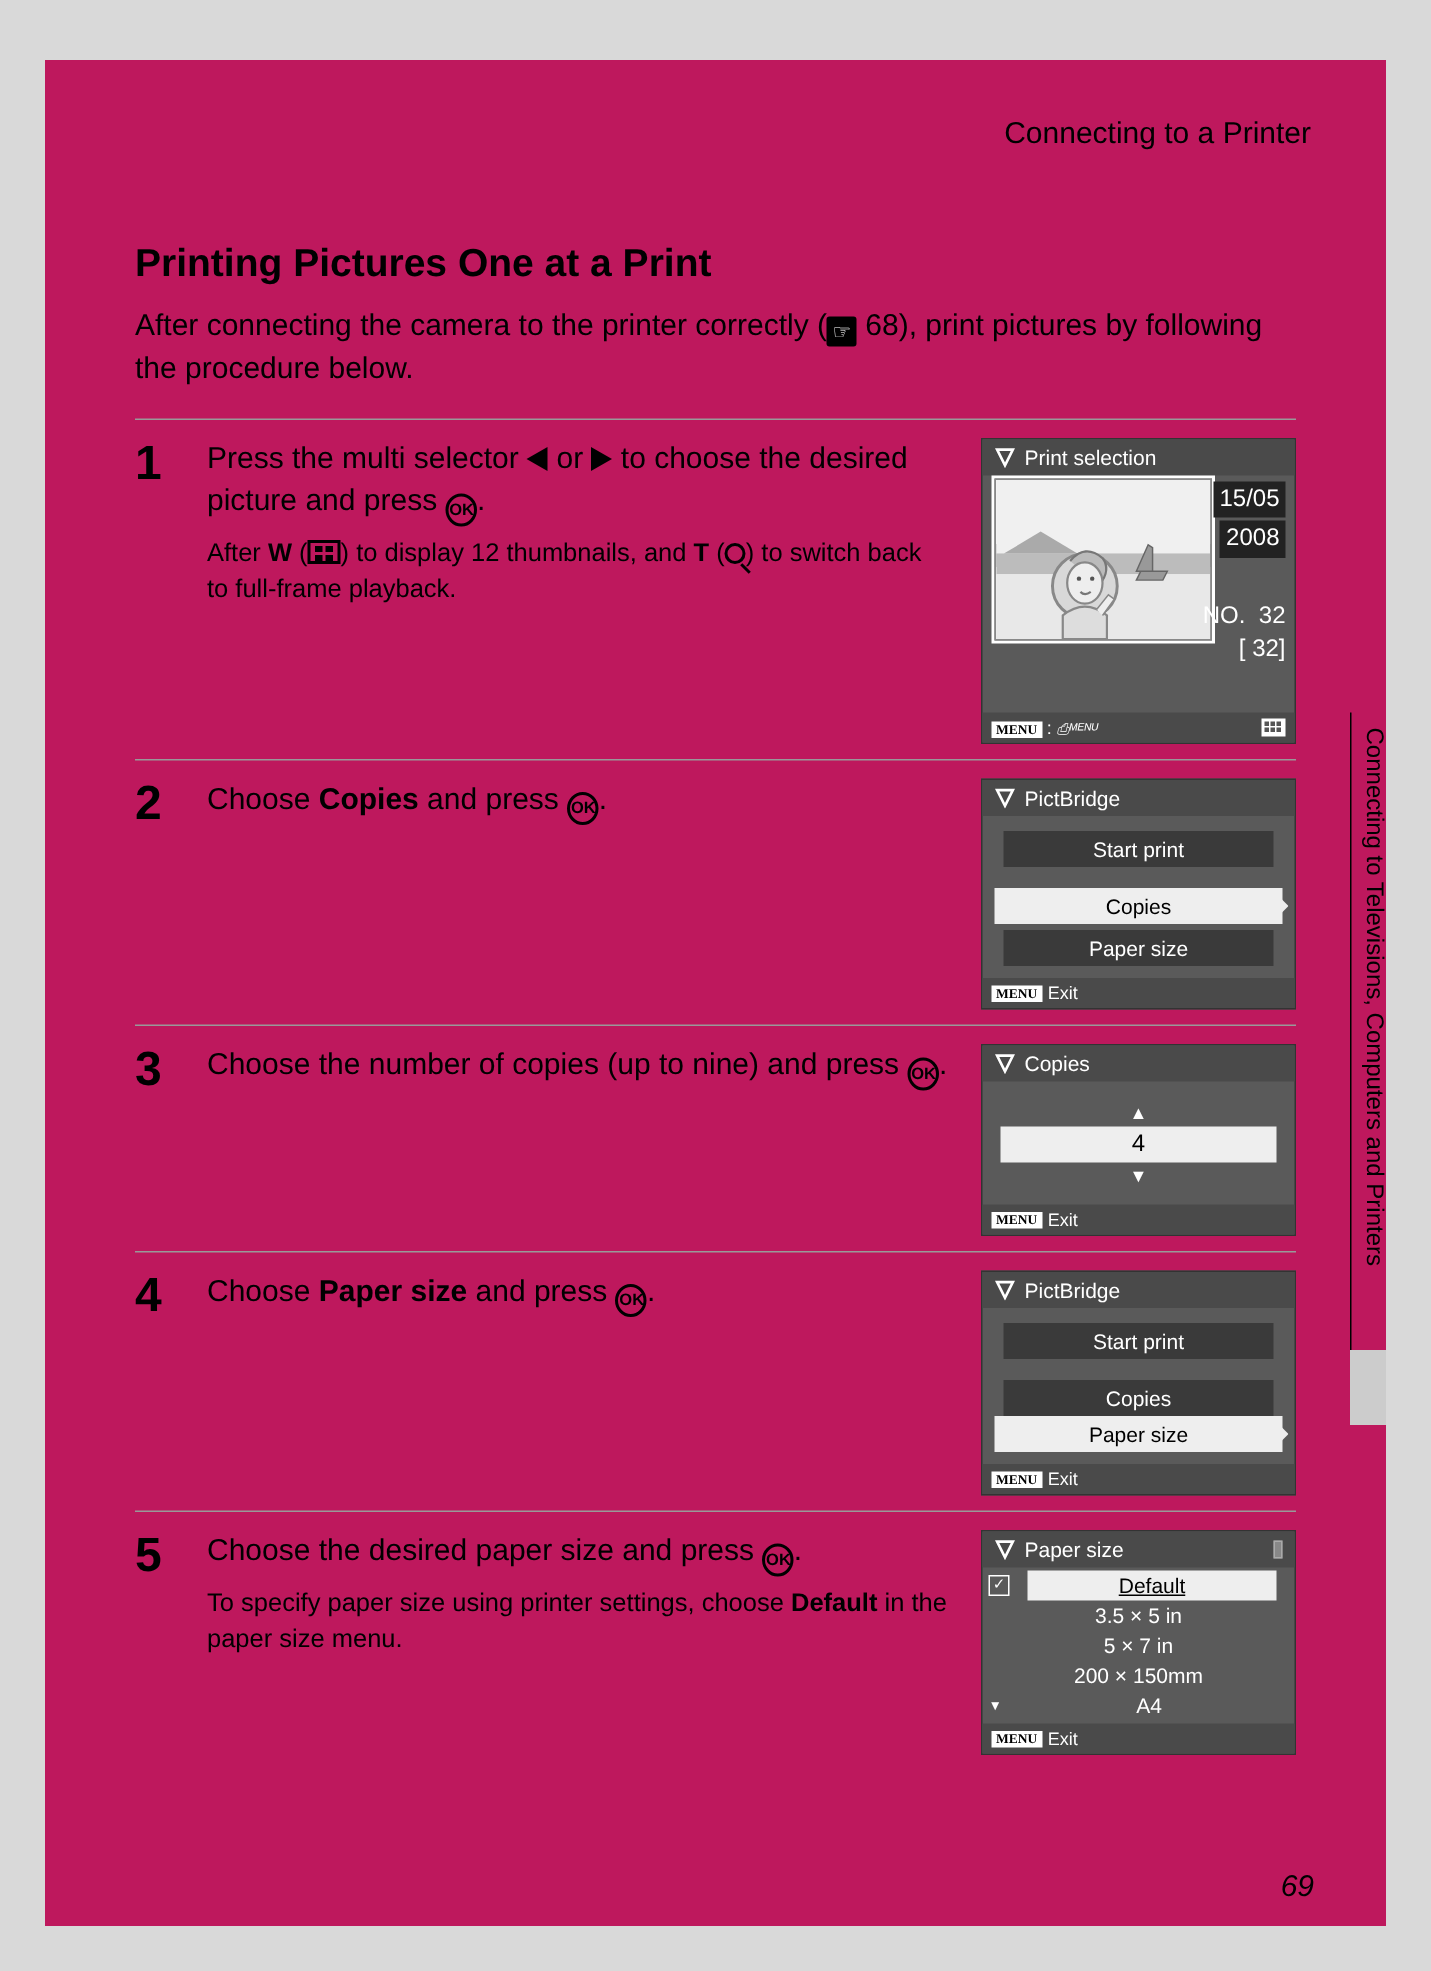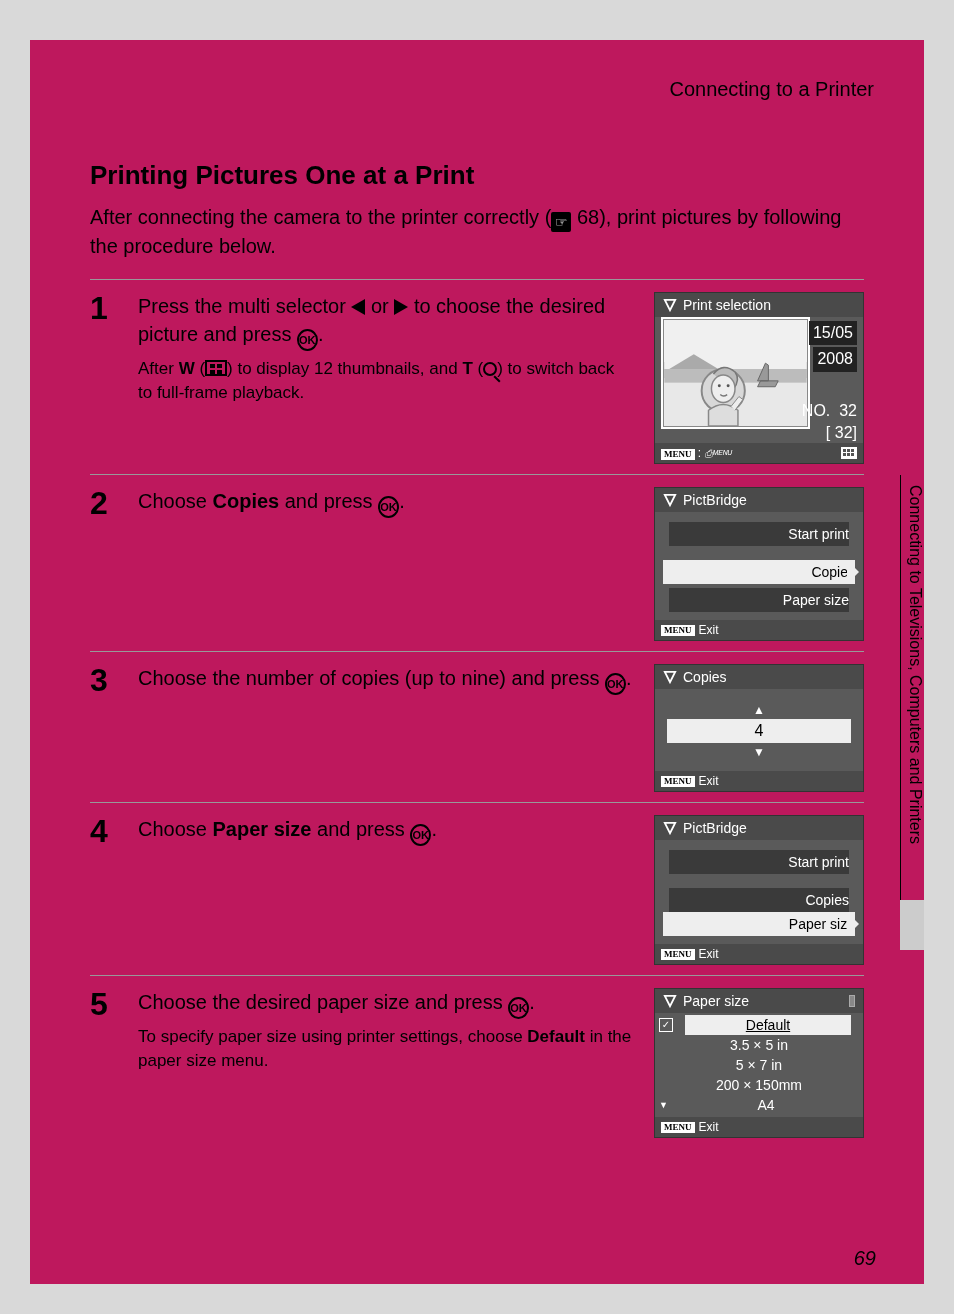--- a/index.html
+++ b/index.html
@@ -57,21 +57,21 @@
   .step-num {
     font-size: 32px; font-weight: 700; width: 34px;
     line-height: 1;
   }
   .step-body { flex: 1; font-size: 20px; line-height: 1.4; padding-right: 8px; }
   .step-body .main { margin-bottom: 6px; }
   .step-body .sub { font-size: 17px; line-height: 1.4; }
   .ok-btn {
     display:inline-block; border:2px solid #000; border-radius:50%;
     width:21px; height:22px; font-size:11px; font-weight:700;
-    text-align:left; line-height:18px; vertical-align:-3px;
+    text-align:right; line-height:18px; vertical-align:-3px;
   }
   .tri-l, .tri-r {
     display:inline-block; vertical-align:-2px;
   }
   .tri-l { border-top:8px solid transparent; border-bottom:8px solid transparent; border-right:14px solid #000; }
   .tri-r { border-top:8px solid transparent; border-bottom:8px solid transparent; border-left:14px solid #000; }
   .w-icon, .t-icon { font-weight:700; }
   .thumb-icon {
     display:inline-block; border:2px solid #000; width:22px; height:16px; vertical-align:-2px; position:relative;
   }
@@ -102,40 +102,40 @@
   .pict-icon svg { width:14px; height:14px; }
   .lcd-body { padding: 6px 4px 0 4px; }
   .lcd-footer {
     background:#4a4a4a; padding:3px 6px; display:flex; align-items:center; gap:4px; font-size:12px;
   }
   .menu-box {
     display:inline-block; background:#fff; color:#000; font-size:9px; font-weight:700;
     padding:1px 3px; line-height:1;font-family:Liberation Serif, serif;
   }
   .lcd-menu-item {
-    background:#3a3a3a; color:#fff; text-align:right; padding:4px 0; margin:4px 10px;
+    background:#3a3a3a; color:#fff; text-align:center; padding:4px 0; margin:4px 10px;
     font-size:14px;
   }
   .lcd-menu-item.sel {
     background:#eee; color:#000; position:relative; margin:4px 4px;
   }
   .lcd-menu-item.sel::after {
     content:""; position:absolute; right:-4px; top:0; bottom:0; width:12px;
     background:#eee; clip-path: polygon(0 0, 100% 50%, 0 100%);
   }
   .lcd-copies-value {
     background:#eee; color:#000; text-align:center; font-size:16px; padding:3px 0; margin: 0 8px;
   }
   .arrow-up, .arrow-down { text-align:center; color:#fff; font-size:12px; padding:2px 0; }
   .check-icon { display:inline-block; width:14px; height:14px; border:1px solid #fff; font-size:10px; text-align:center; line-height:12px; margin-right:4px; vertical-align:-2px;}
   .paper-item { text-align:center; font-size:14px; padding:2px 0; }
   .paper-item.sel { background:#eee; color:#000; margin:0 8px; }
 
   
-  .lcd1 { height: 172px; position:relative; }
+  .lcd1 { height: 204px; position:relative; }
   .lcd1 .preview {
     position:absolute; top:26px; left:8px; width:145px; height:108px;
     background: linear-gradient(#f5f5f5 0 40%, #c8c8c8 40% 55%, #eee 55% 100%);
     border:1px solid #888;
   }
   .lcd1 .preview svg { width:100%; height:100%; }
   .lcd1 .meta {
     position:absolute; right:6px; top:28px; font-size:16px; text-align:right; line-height:1.4;
   }
   .lcd1 .meta .box { background:#222; padding:1px 4px; display:inline-block; margin-bottom:2px;}

